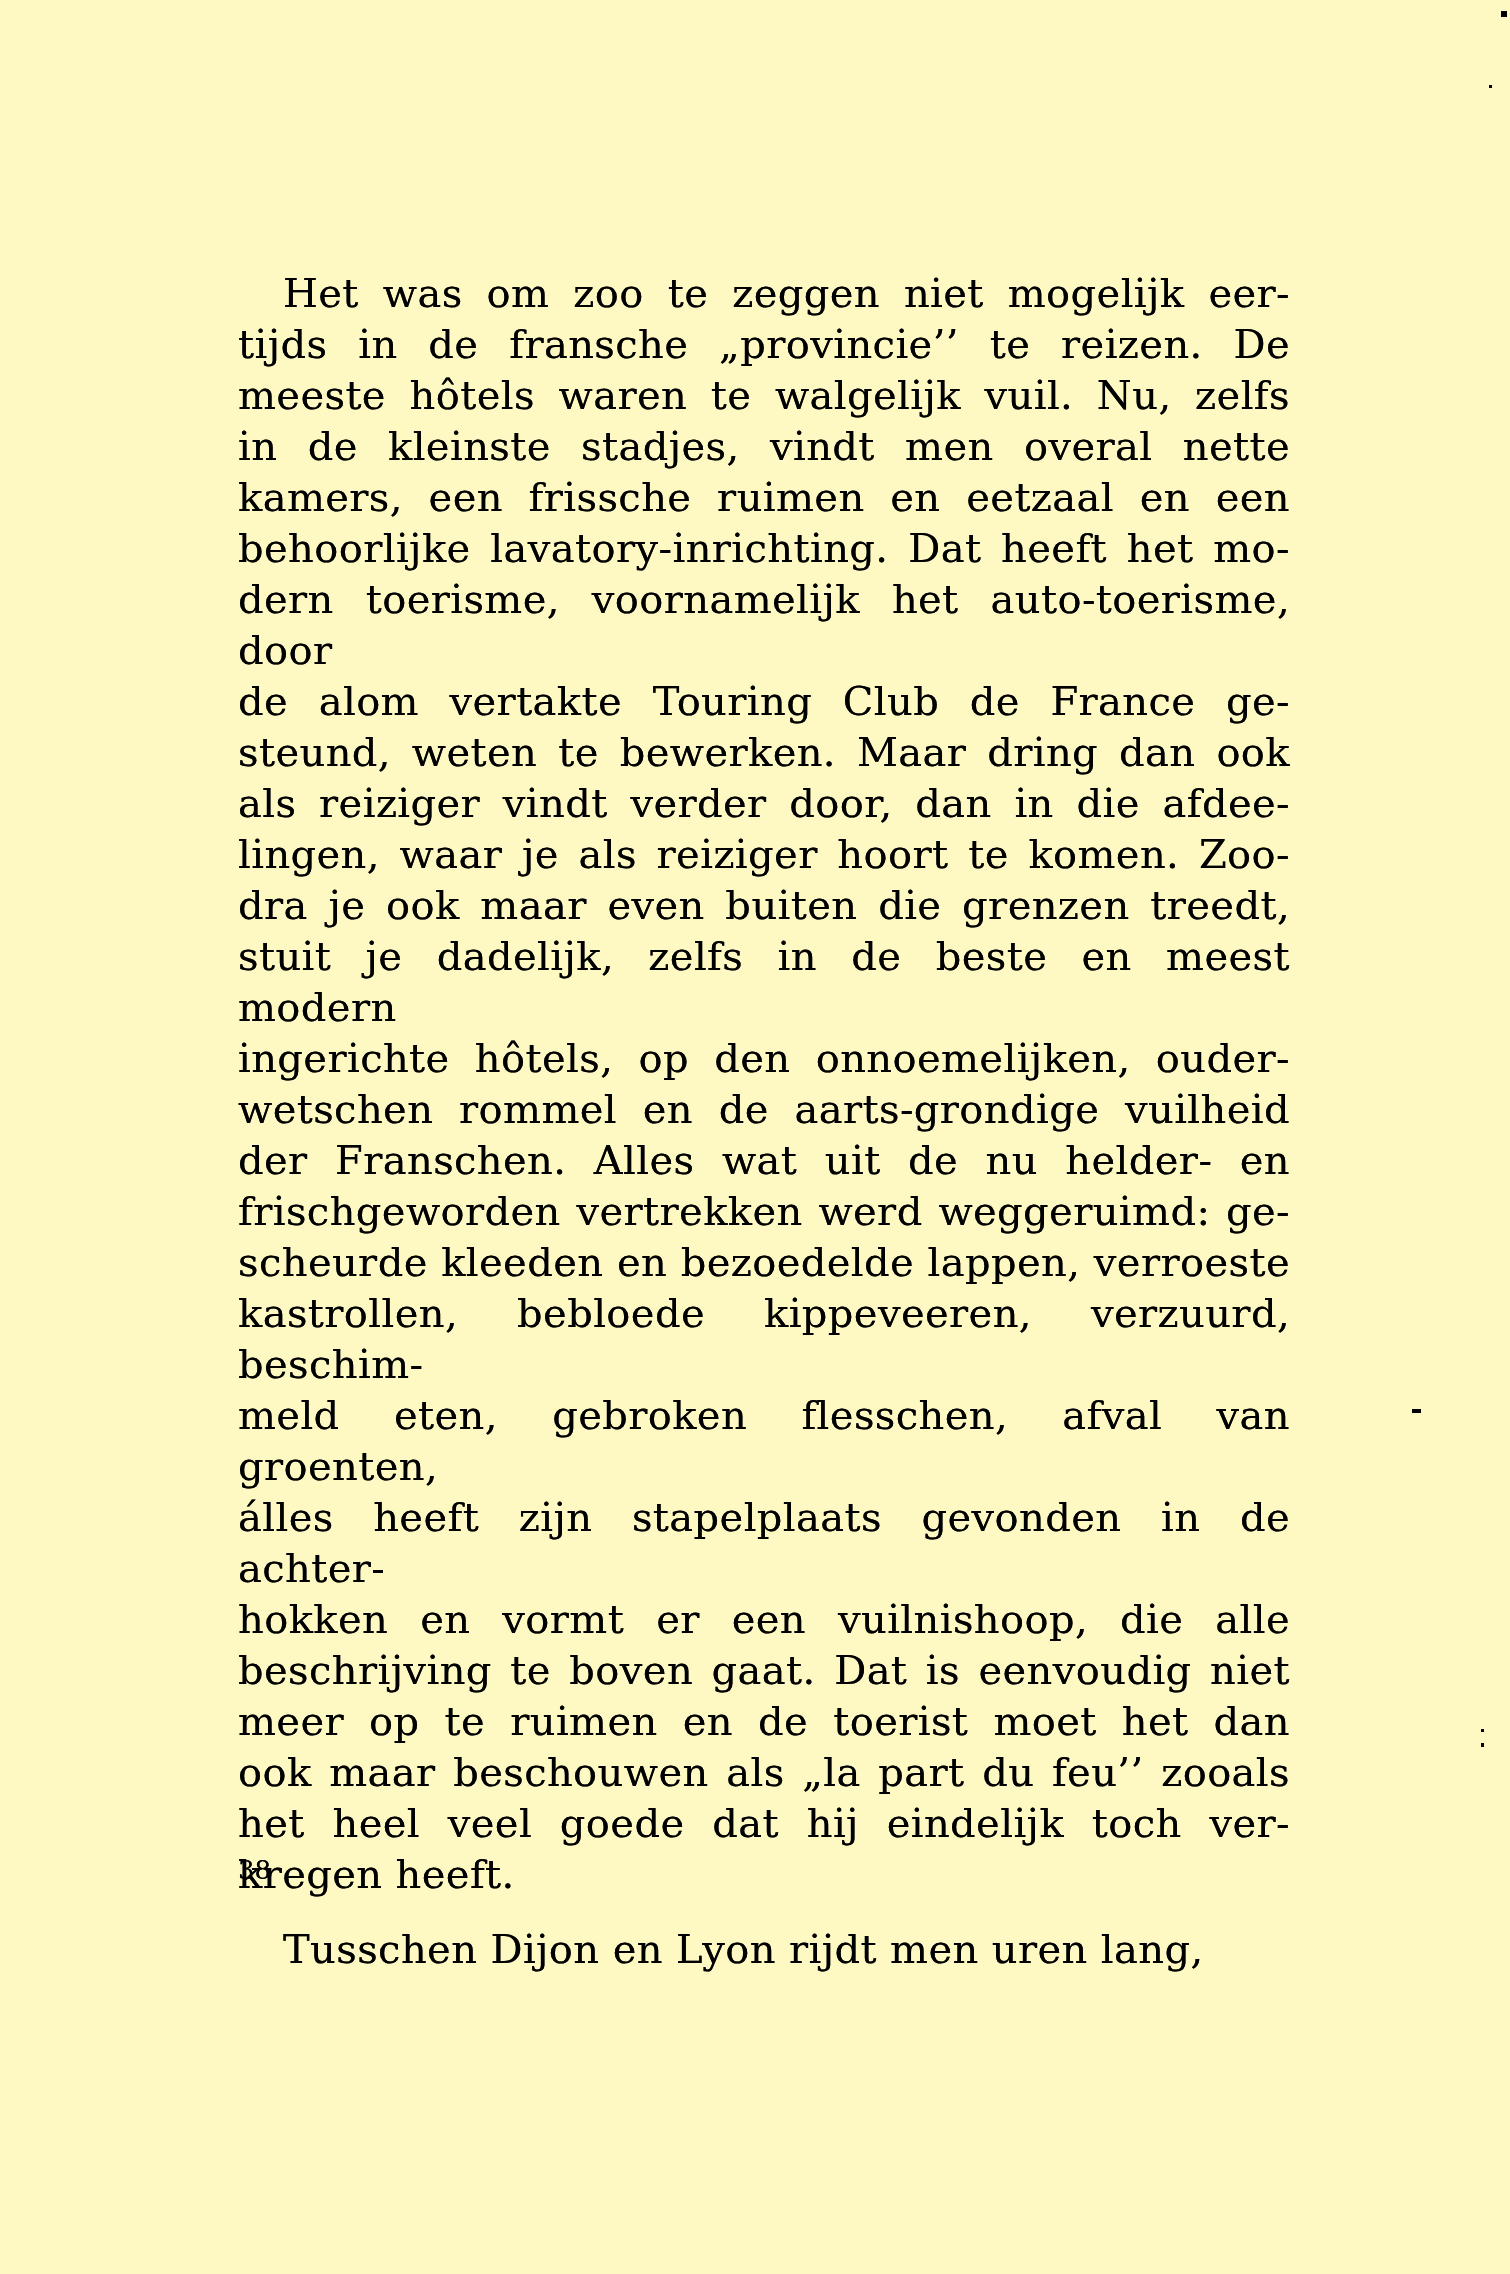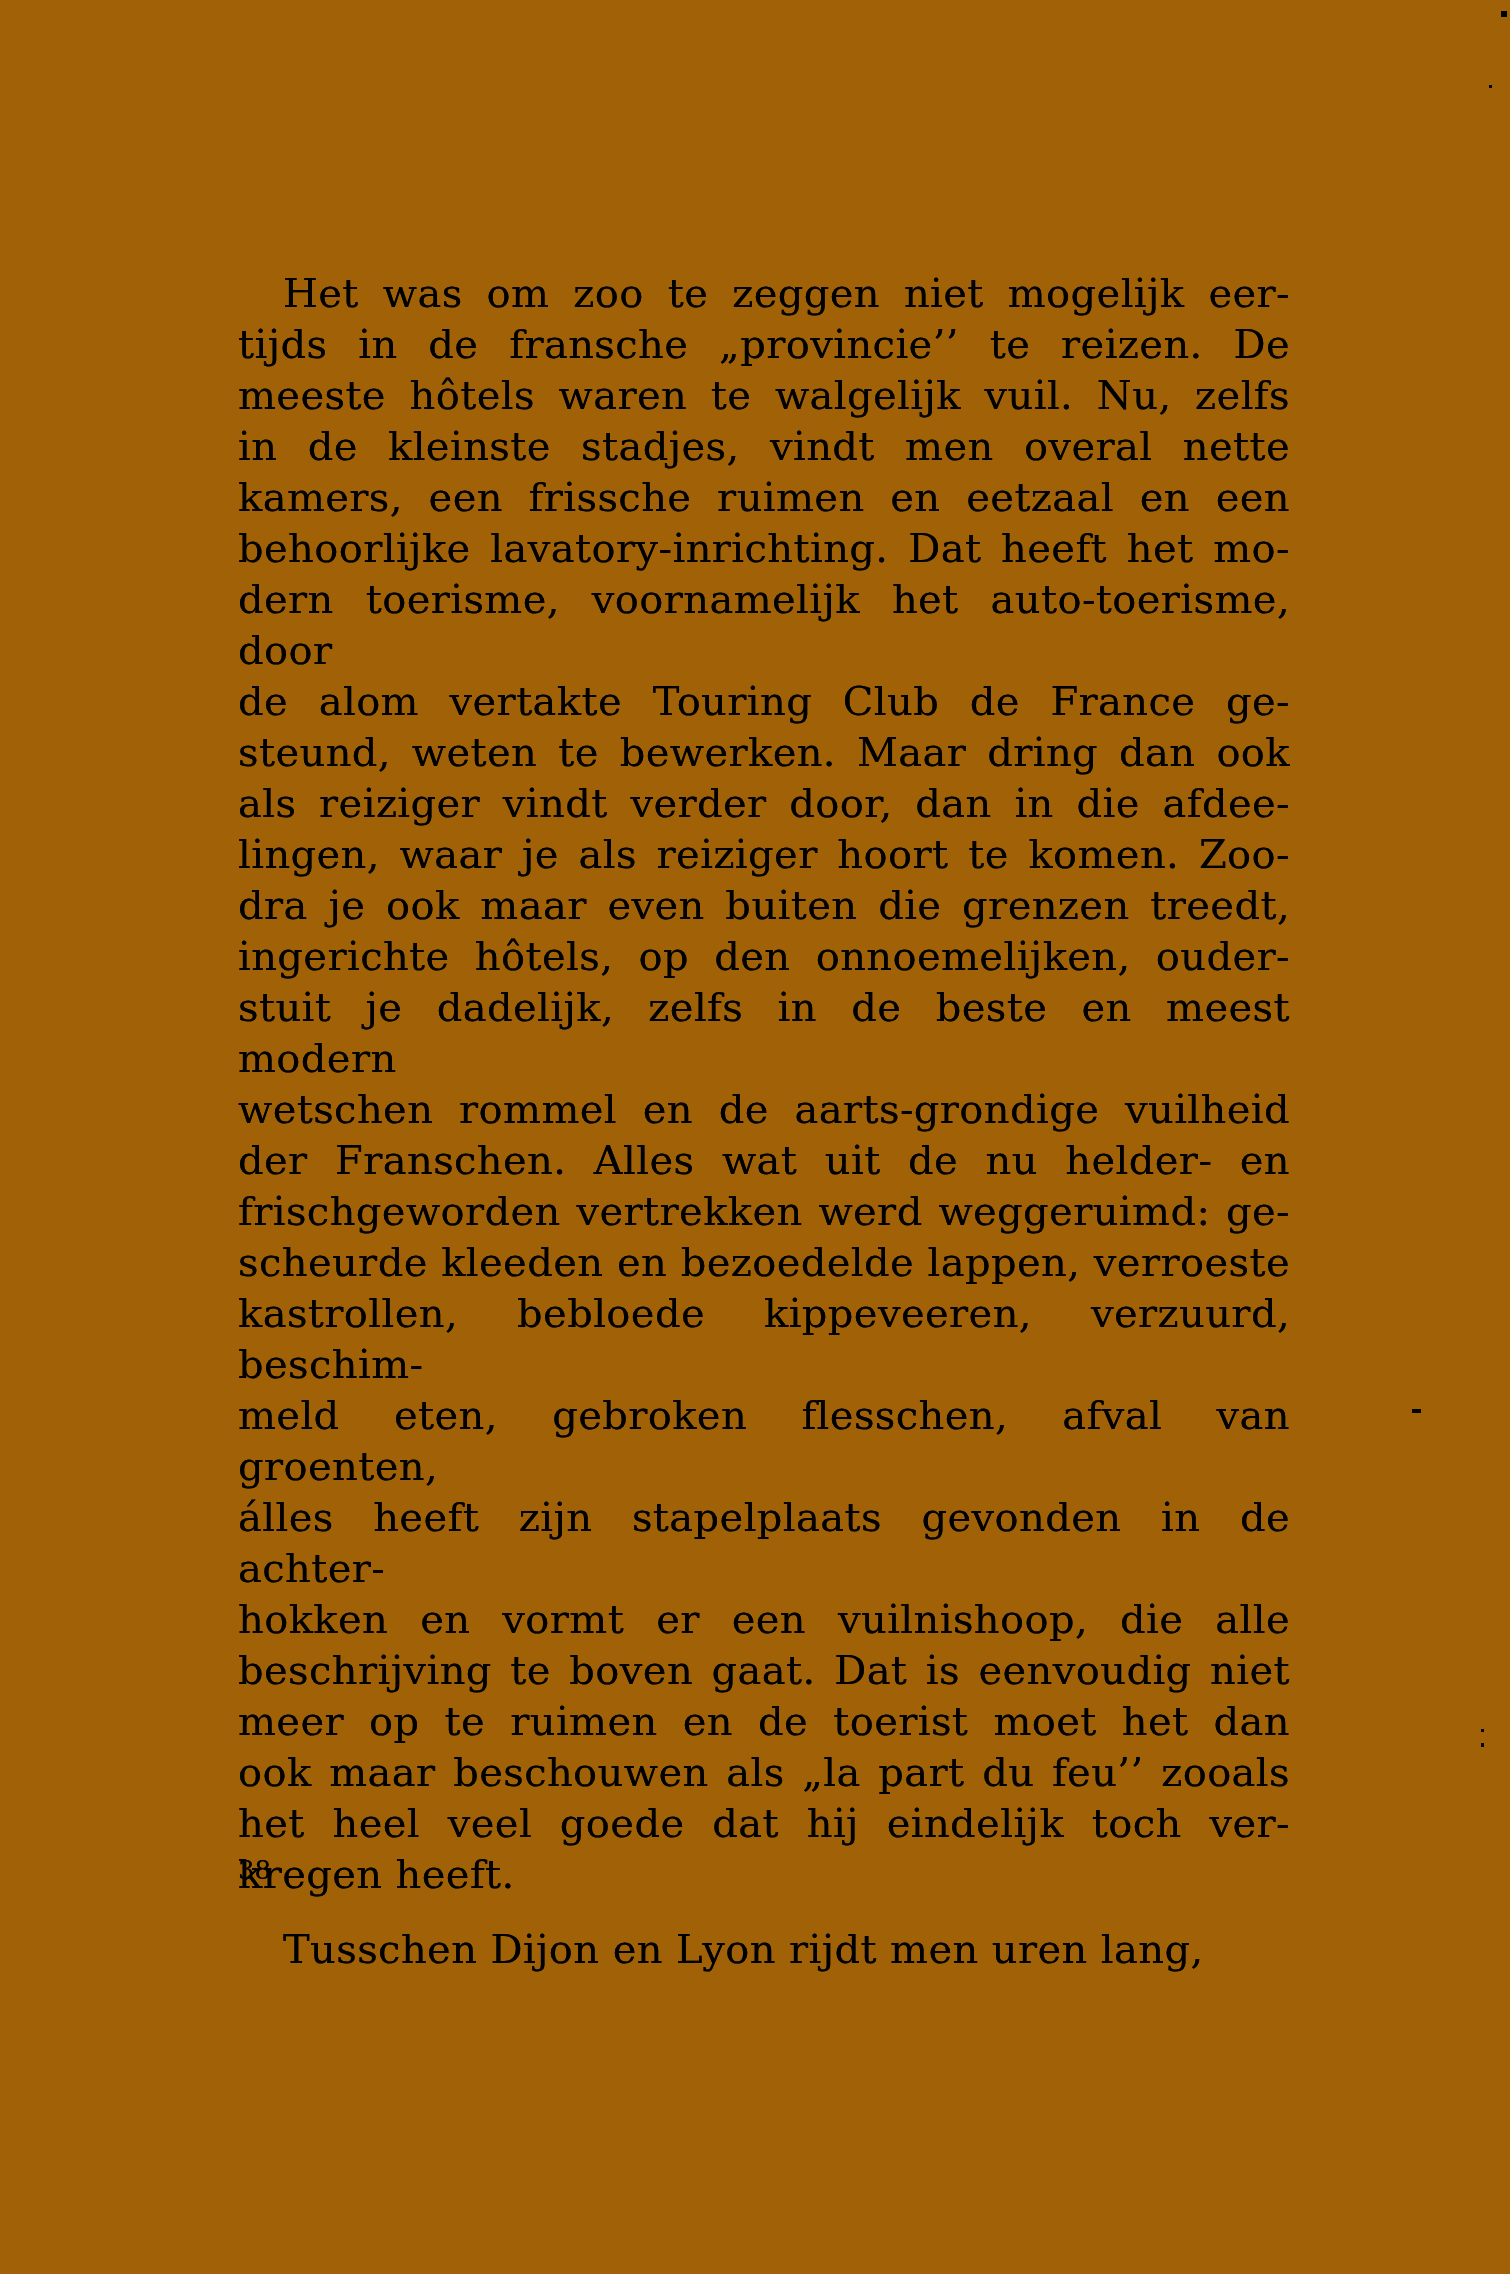--- a/index.html
+++ b/index.html
@@ -4,21 +4,21 @@
 <style>
   html, body {
     margin: 0;
     padding: 0;
     background: #ffffff;
   }
   .page {
     position: relative;
     width: 1510px;
     height: 2274px;
-    background: #a16207;
+    background: #fef9c3;
     color: #000000;
     font-family: "DejaVu Serif", serif;
     overflow: hidden;
   }
   .text-block {
     position: absolute;
     left: 238px;
     top: 268px;
     width: 1052px;
     font-size: 40px;
@@ -60,22 +60,22 @@
       <div class="line">meeste hôtels waren te walgelijk vuil. Nu, zelfs</div>
       <div class="line">in de kleinste stadjes, vindt men overal nette</div>
       <div class="line">kamers, een frissche ruimen en eetzaal en een</div>
       <div class="line">behoorlijke lavatory-inrichting. Dat heeft het mo-</div>
       <div class="line">dern toerisme, voornamelijk het auto-toerisme, door</div>
       <div class="line">de alom vertakte Touring Club de France ge-</div>
       <div class="line">steund, weten te bewerken. Maar dring dan ook</div>
       <div class="line">als reiziger vindt verder door, dan in die afdee-</div>
       <div class="line">lingen, waar je als reiziger hoort te komen. Zoo-</div>
       <div class="line">dra je ook maar even buiten die grenzen treedt,</div>
+      <div class="line">stuit je dadelijk, zelfs in de beste en meest modern</div>
       <div class="line">ingerichte hôtels, op den onnoemelijken, ouder-</div>
-      <div class="line">stuit je dadelijk, zelfs in de beste en meest modern</div>
       <div class="line">wetschen rommel en de aarts-grondige vuilheid</div>
       <div class="line">der Franschen. Alles wat uit de nu helder- en</div>
       <div class="line">frischgeworden vertrekken werd weggeruimd: ge-</div>
       <div class="line">scheurde kleeden en bezoedelde lappen, verroeste</div>
       <div class="line">kastrollen, bebloede kippeveeren, verzuurd, beschim-</div>
       <div class="line">meld eten, gebroken flesschen, afval van groenten,</div>
       <div class="line">álles heeft zijn stapelplaats gevonden in de achter-</div>
       <div class="line">hokken en vormt er een vuilnishoop, die alle</div>
       <div class="line">beschrijving te boven gaat. Dat is eenvoudig niet</div>
       <div class="line">meer op te ruimen en de toerist moet het dan</div>

